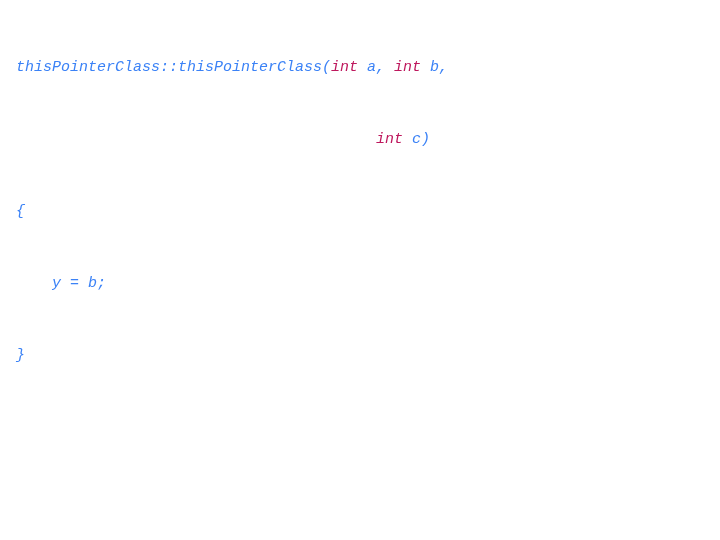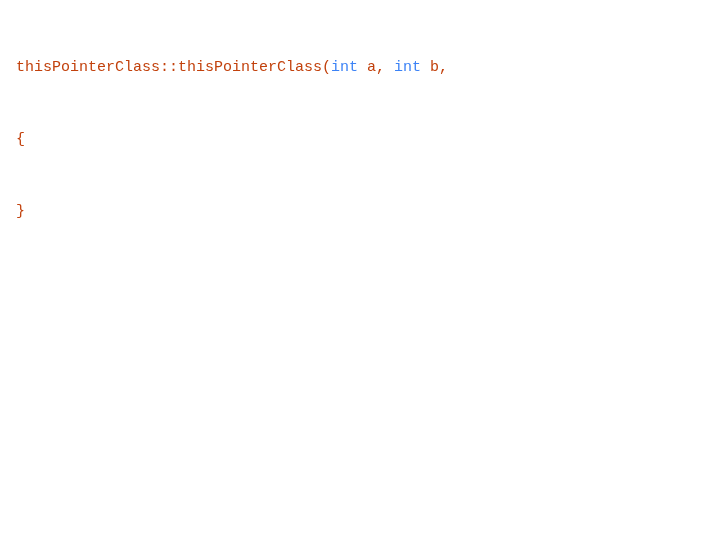--- a/index.html
+++ b/index.html
@@ -22,27 +22,31 @@
     .code-container {
       padding: 8px 16px;
       white-space: pre;
     }
 
     .code-line {
       display: block;
     }
 
     .keyword {
-      color: #3b82f6;
+      color: #be185d;
+      font-style: italic;
     }
 
     .normal {
-      color: #c2410c;
+      color: #3b82f6;
+      font-style: italic;
     }
   </style>
 </head>
 <body>
 
 <div class="code-container">
   <span class="code-line"><span class="normal">thisPointerClass::thisPointerClass(</span><span class="keyword">int</span><span class="normal"> a, </span><span class="keyword">int</span><span class="normal"> b,</span></span>
+  <span class="code-line"><span class="normal">                                        </span><span class="keyword">int</span><span class="normal"> c)</span></span>
   <span class="code-line"><span class="normal">{</span></span>
+  <span class="code-line"><span class="normal">    y = b;</span></span>
   <span class="code-line"><span class="normal">}</span></span>
 </div>
 
 </body></html>

